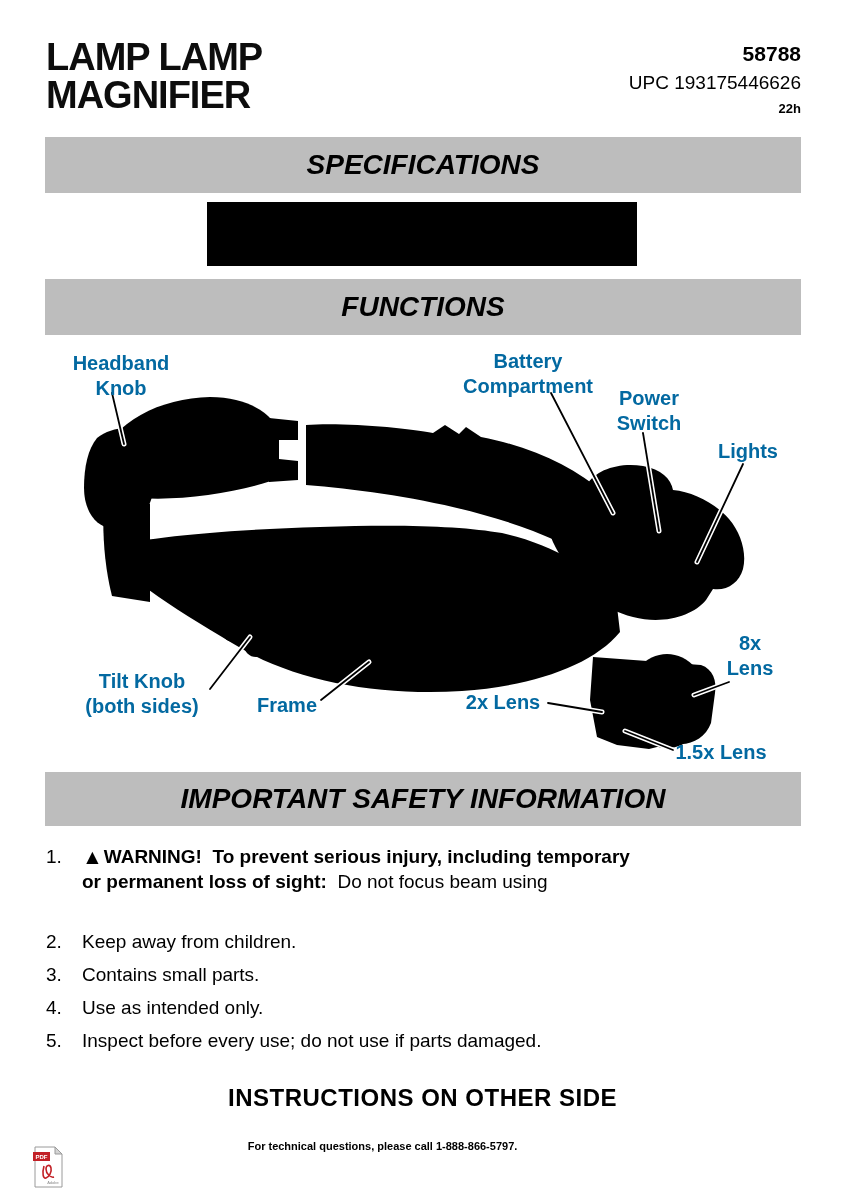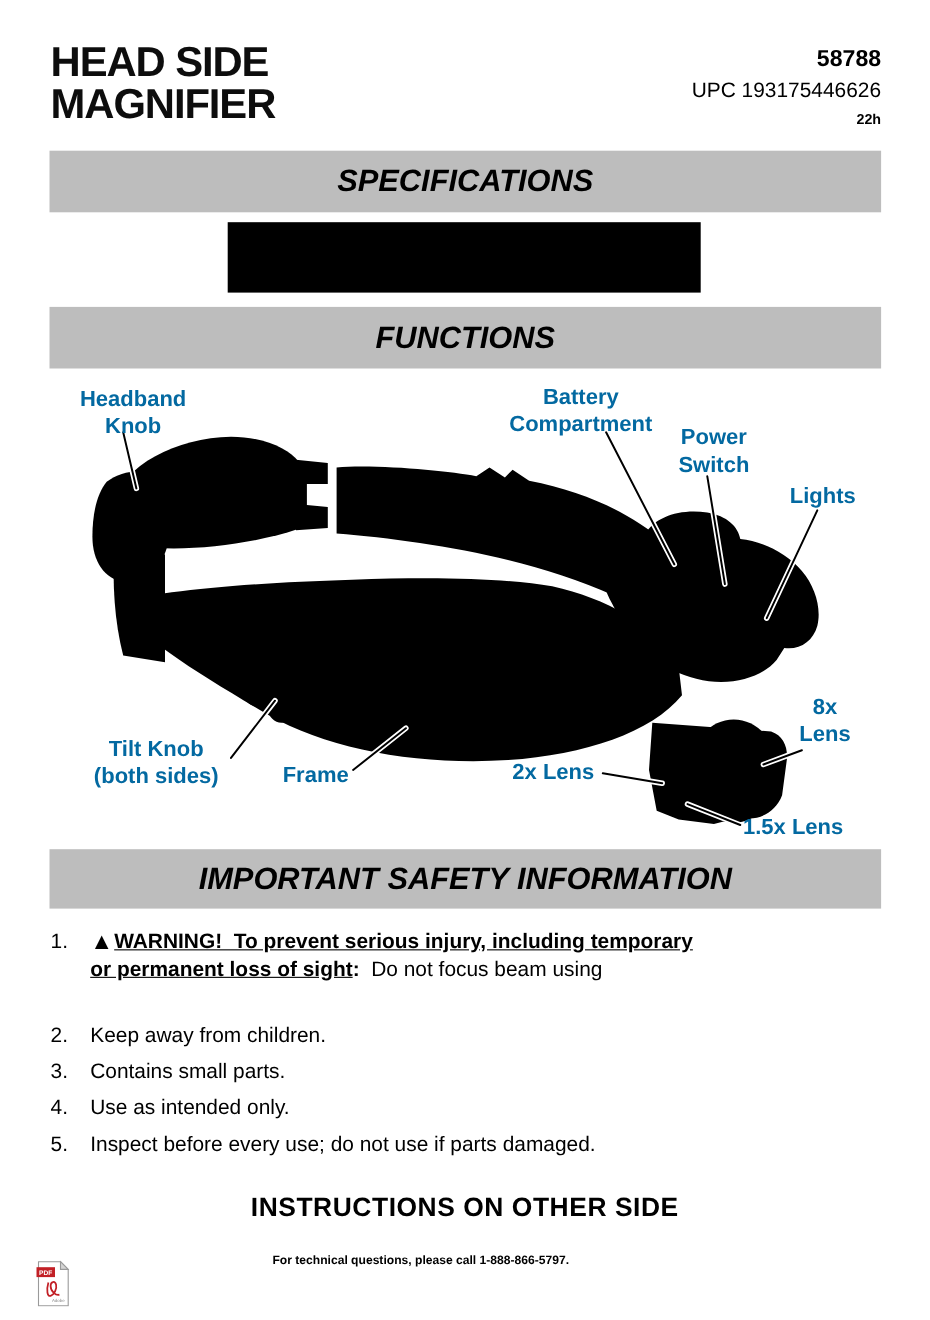--- a/index.html
+++ b/index.html
@@ -38,21 +38,21 @@
   .dlabel {
     font-size:20px; font-weight:bold; line-height:25px;
     text-align:center; white-space:nowrap; transform:translateX(-50%);
     color:#0369a1;
   }
 
   
   .safety-item { font-size:19px; line-height:25px; }
   .num { left:46px; width:30px; font-weight:normal; }
   .itxt { left:82px; }
-  .bu { font-weight:bold; text-decoration:underline; white-space:pre-wrap; }
+  .bu { font-weight:bold; white-space:pre-wrap; }
   .b  { font-weight:bold; white-space:pre-wrap; }
   .n  { font-weight:normal; white-space:pre-wrap; }
   .tri { font-size:21px; line-height:21px; vertical-align:-1px; margin-right:1px; }
 
   
   .instructions {
     left:0; width:845px; top:1084px; text-align:center;
     font-size:24px; font-weight:bold; letter-spacing:0.5px;
   }
   .phone {
@@ -60,21 +60,21 @@
     font-size:11px; font-weight:bold;
   }
   .pdf-icon { left:33px; top:1146px; }
 </style>
 </head>
 <body>
 
 <div class="page">
 
   <div class="abs title">
-    <div>HEAD SIDE</div>
+    <div>LAMP LAMP</div>
     <div>MAGNIFIER</div>
   </div>
   <div class="abs code-block item-number">58788</div>
   <div class="abs code-block upc">UPC 193175446626</div>
   <div class="abs code-block revision">22h</div>
 
   <div class="abs banner banner-spec">SPECIFICATIONS</div>
   <div class="abs redacted-box"></div>
   <div class="abs banner banner-func">FUNCTIONS</div>
 

